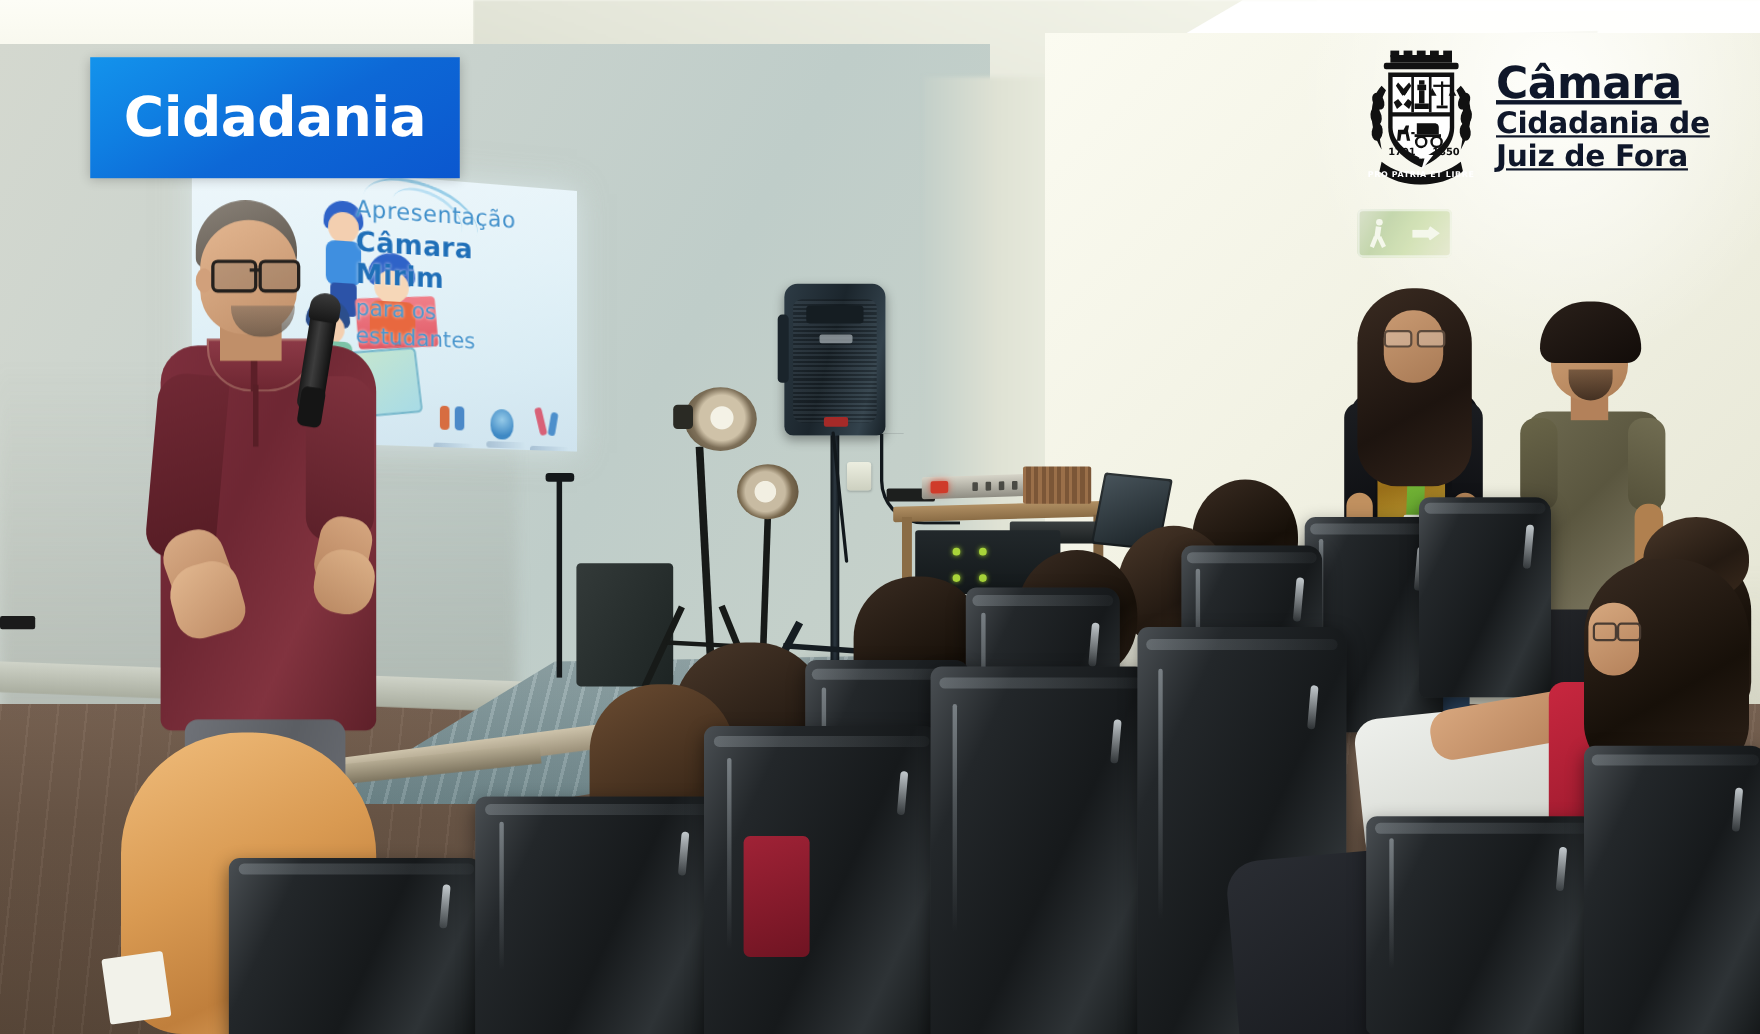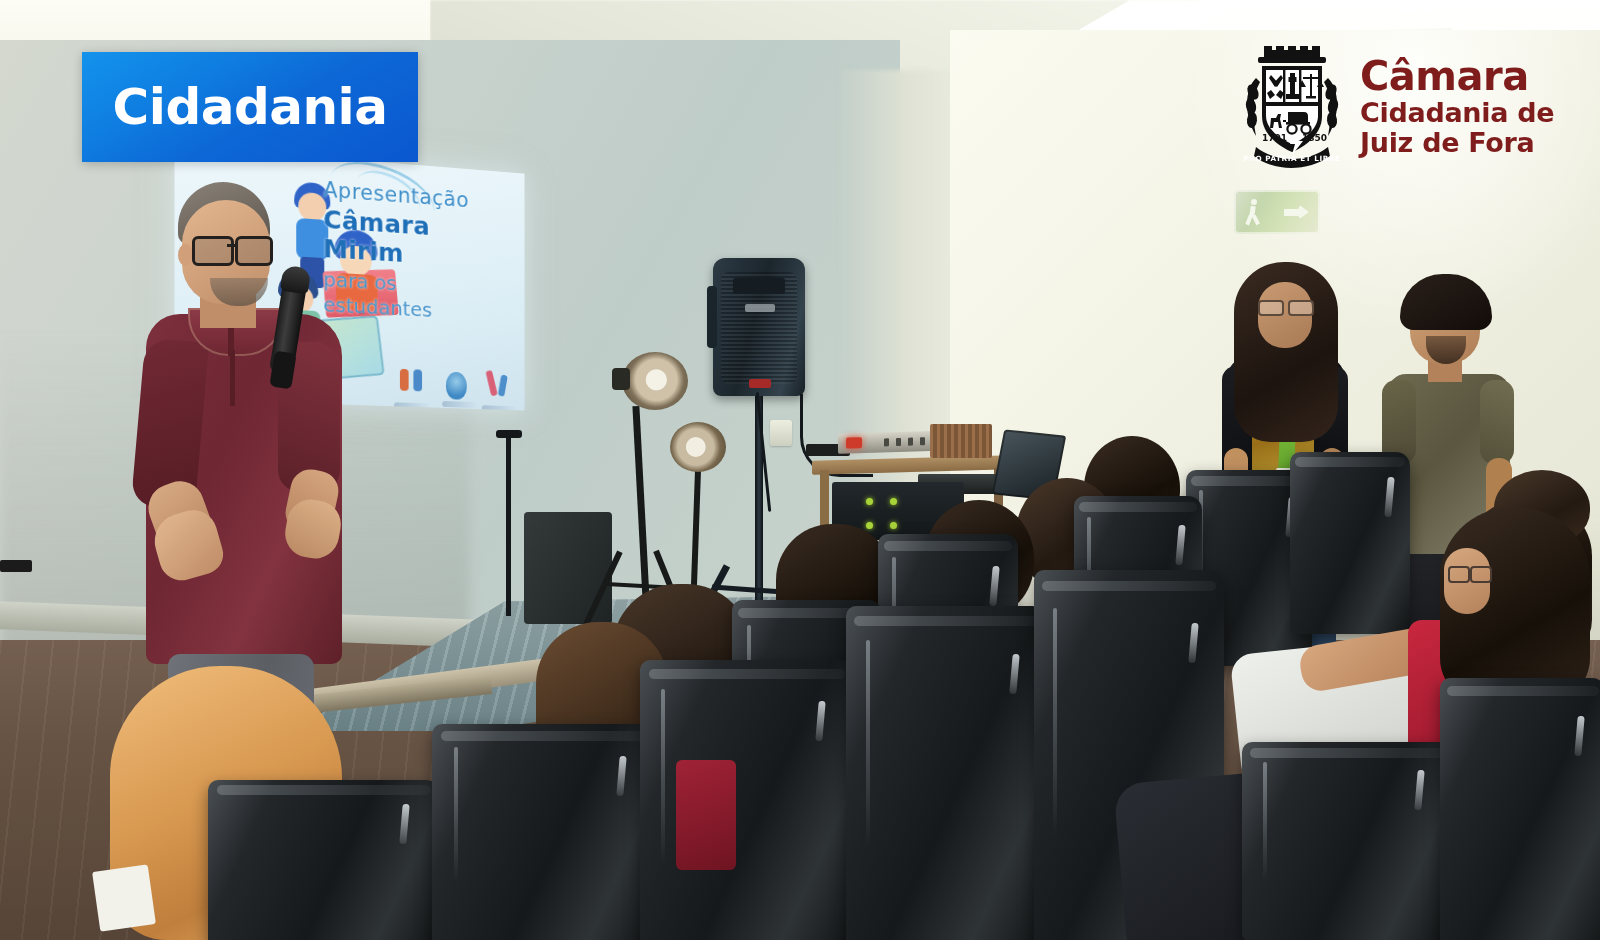--- a/index.html
+++ b/index.html
@@ -379,21 +379,21 @@
     display:flex;align-items:center;justify-content:center;
     box-shadow:0 2px 10px rgba(0,0,0,.22);
   }
   .badge-text{
     color:#fff;font-size:50px;font-weight:700;letter-spacing:-.5px;
     font-family:"DejaVu Sans",sans-serif;
   }
 
   .logo-block{position:absolute;left:1238px;top:42px;width:330px;height:128px;display:flex;align-items:center;gap:14px;}
   .crest{position:relative;width:108px;height:124px;flex:0 0 auto;}
-  .logo-text{color:#7f1d1d;font-family:"DejaVu Sans",sans-serif;line-height:1;}
+  .logo-text{color:#0f172a;font-family:"DejaVu Sans",sans-serif;line-height:1;text-decoration:underline;}
   .lt1{font-size:40px;font-weight:700;letter-spacing:-.5px;}
   .lt2{font-size:27px;font-weight:600;letter-spacing:-.3px;margin-top:3px;}
   .lt3{font-size:27px;font-weight:600;letter-spacing:-.3px;margin-top:3px;}
 </style>
 </head>
 <body>
 
 <div class="frame">
 
   <div class="room">

